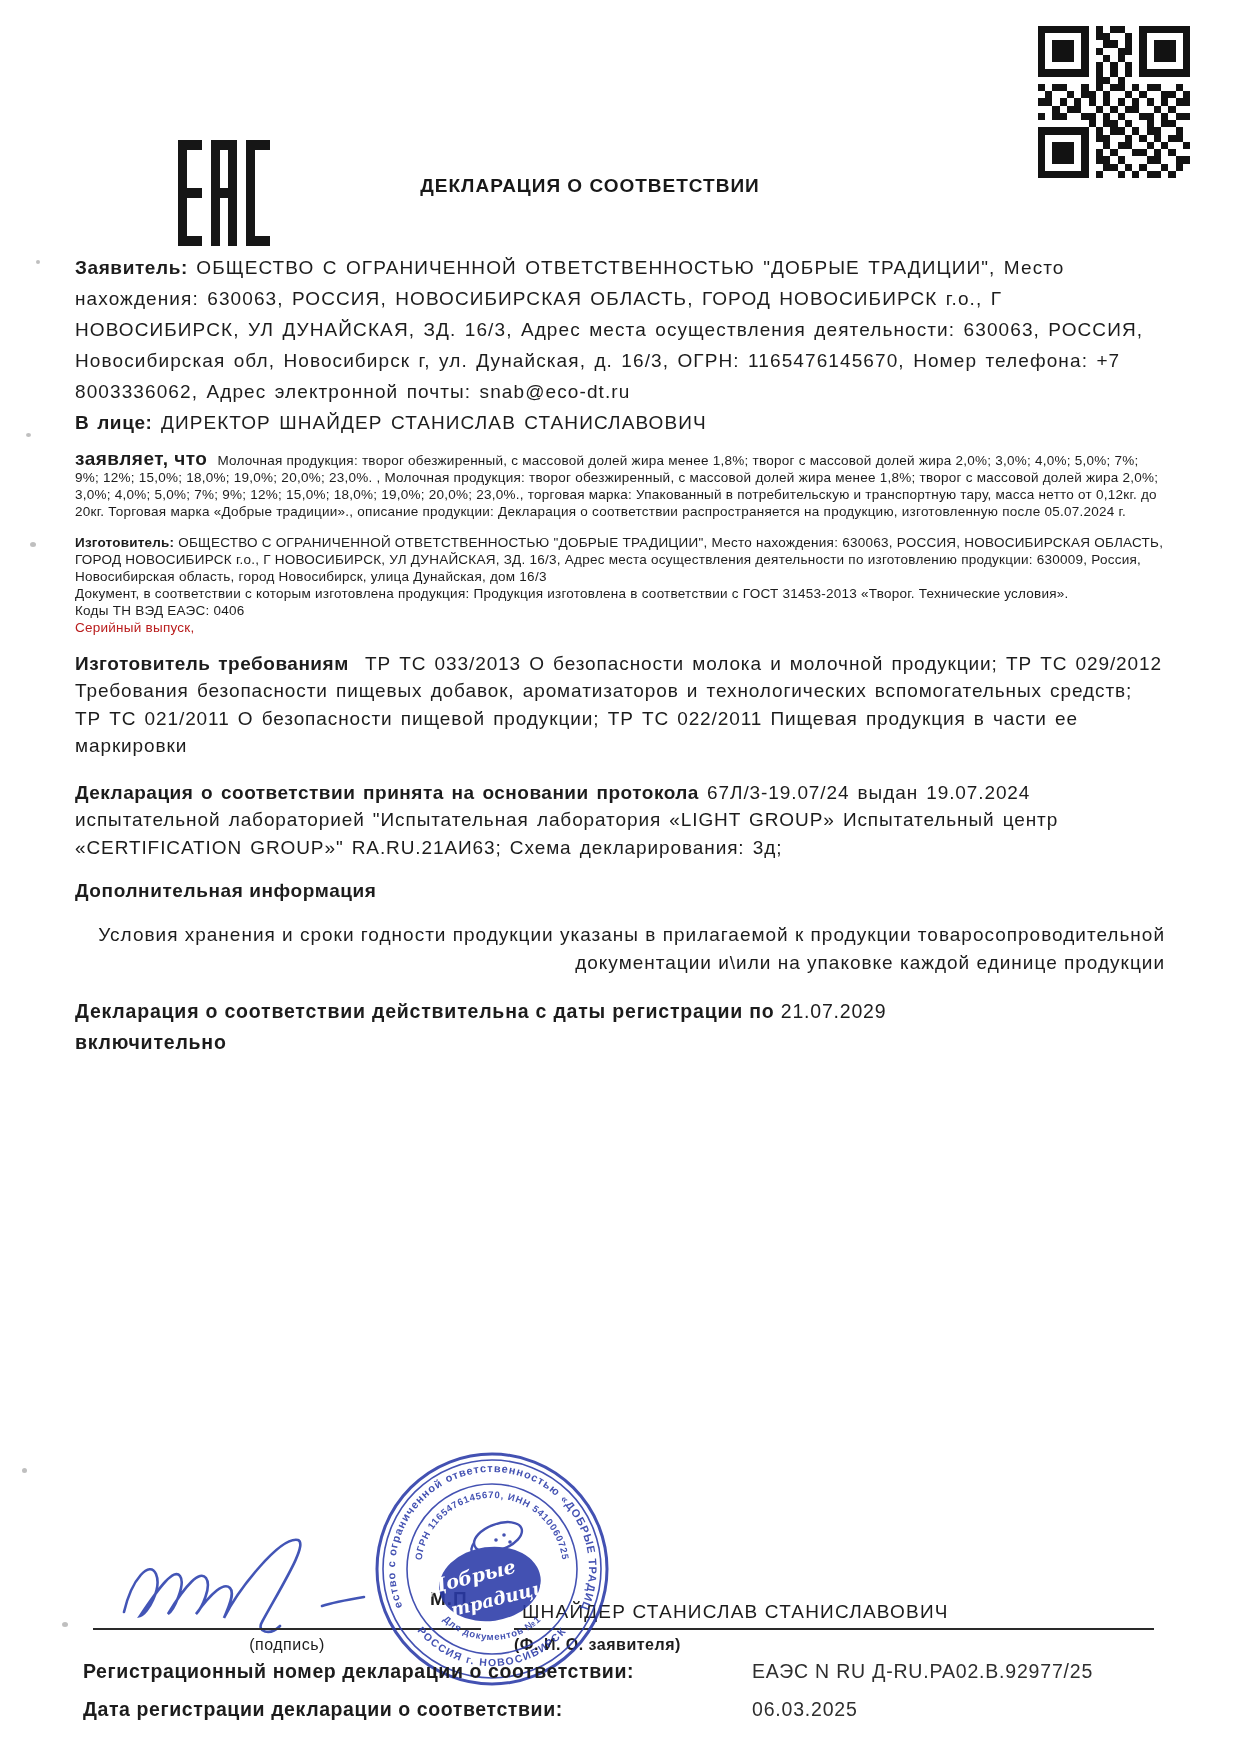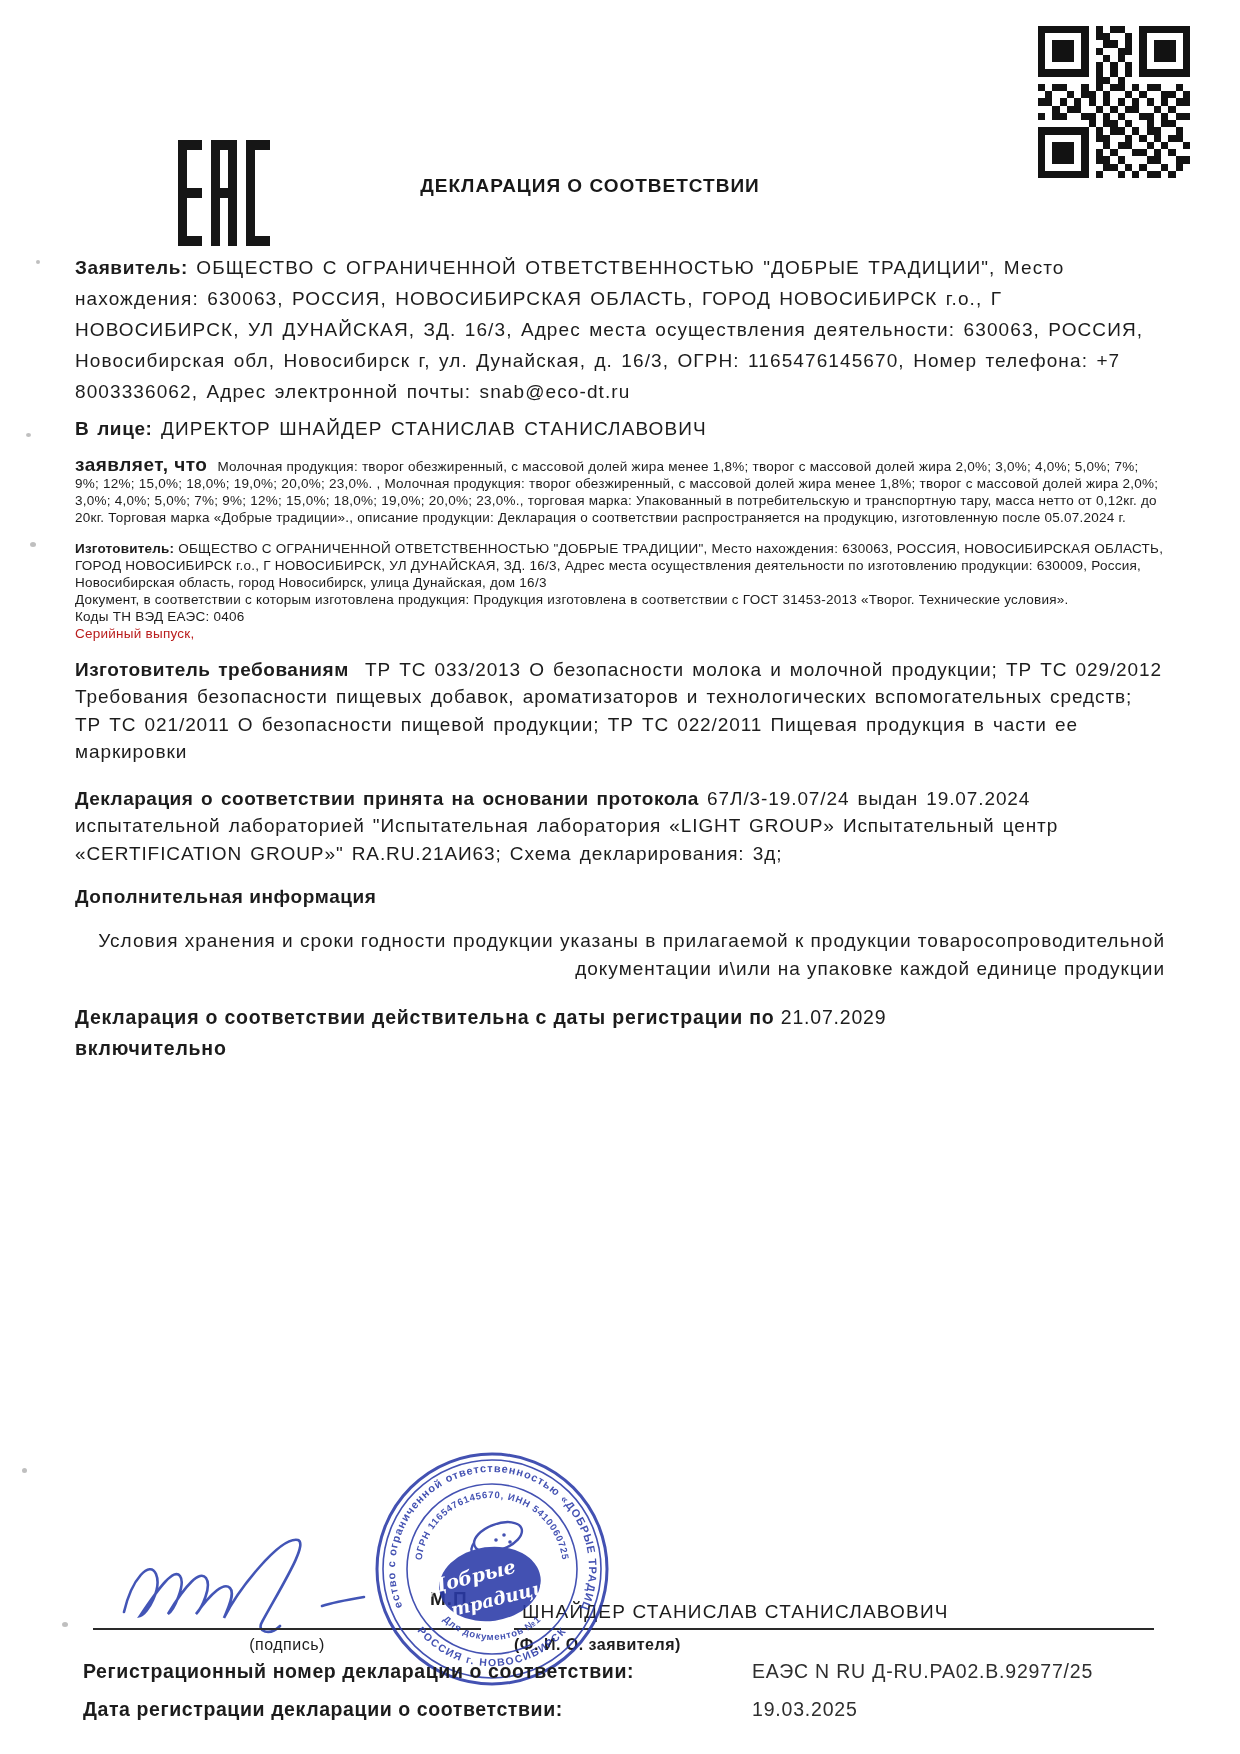--- a/index.html
+++ b/index.html
@@ -13,21 +13,21 @@
   .eac-logo{position:absolute;left:178px;top:140px;}
   .titles{position:absolute;left:75px;top:160px;width:1030px;text-align:center;}
   .title-union{font-size:21px;font-weight:bold;letter-spacing:1px;color:#181818;}
   .title-doc{font-size:19px;font-weight:bold;letter-spacing:1px;margin-top:15px;color:#181818;}
   .qr{position:absolute;left:1038px;top:26px;}
 
   
   .content{position:absolute;left:75px;top:252px;width:1090px;}
   .para{font-size:19px;line-height:31px;letter-spacing:1.1px;word-spacing:2px;margin:0;}
   .para b{letter-spacing:.6px;}
-  .inperson{margin-top:6px;}
+  .inperson{}
   .declares{margin-top:12px;font-size:13.5px;line-height:17px;letter-spacing:.25px;}
   .declares .lead{font-size:19px;font-weight:bold;letter-spacing:.5px;margin-right:10px;}
   .small-block{font-size:13.5px;line-height:17px;letter-spacing:.25px;margin:0;}
   .small-block b{letter-spacing:.2px;margin-top:44px;}
   .gray{color:#b91c1c;}
   .section{margin-top:14px;font-size:19px;line-height:27.5px;letter-spacing:.9px;word-spacing:2px;}
   .section b{letter-spacing:.5px;}
   .add-heading{margin-top:12px;font-size:19px;font-weight:bold;letter-spacing:.6px;}
   .add-text{margin-top:6px;font-size:19px;line-height:28px;letter-spacing:1px;text-align:right;}
   .validity{margin-top:18px;font-size:19.5px;line-height:31px;letter-spacing:.8px;}
@@ -385,15 +385,15 @@
       <circle cx="140" cy="95" r="1.8" fill="#2a3aa8"></circle>
       <ellipse cx="120" cy="137" rx="51" ry="37" transform="rotate(-8 120 137)" fill="#2a3aa8"></ellipse>
       <text class="script" x="104" y="136" font-size="19" text-anchor="middle" transform="rotate(-14 104 136)">Добрые</text>
       <text class="script" x="136" y="156" font-size="18" text-anchor="middle" transform="rotate(-14 136 156)">традиции</text>
     </g>
   </svg>
 
   <div class="reg-row row1">Регистрационный номер декларации о соответствии:</div>
   <div class="reg-val row1">ЕАЭС N RU Д-RU.РА02.В.92977/25</div>
   <div class="reg-row row2">Дата регистрации декларации о соответствии:</div>
-  <div class="reg-val row2">19.03.2025</div>
+  <div class="reg-val row2">06.03.2025</div>
 
 </div>
 
 </body></html>

